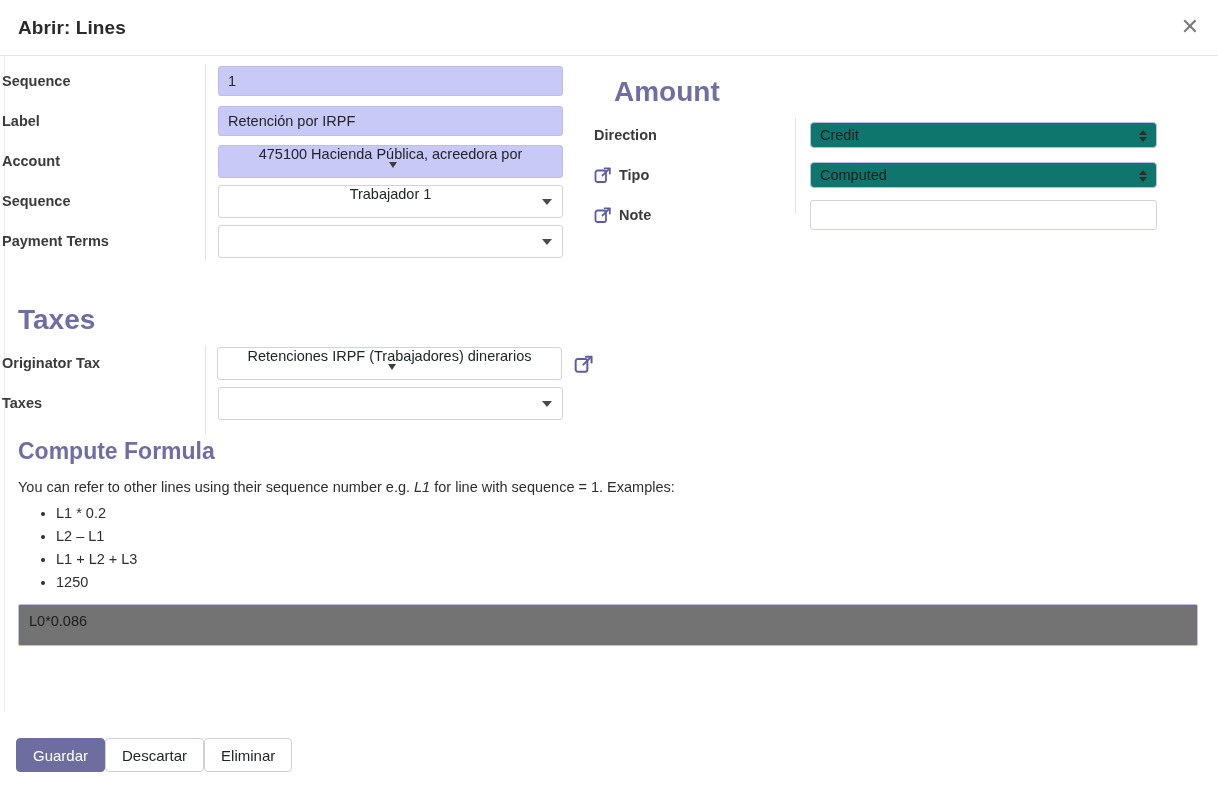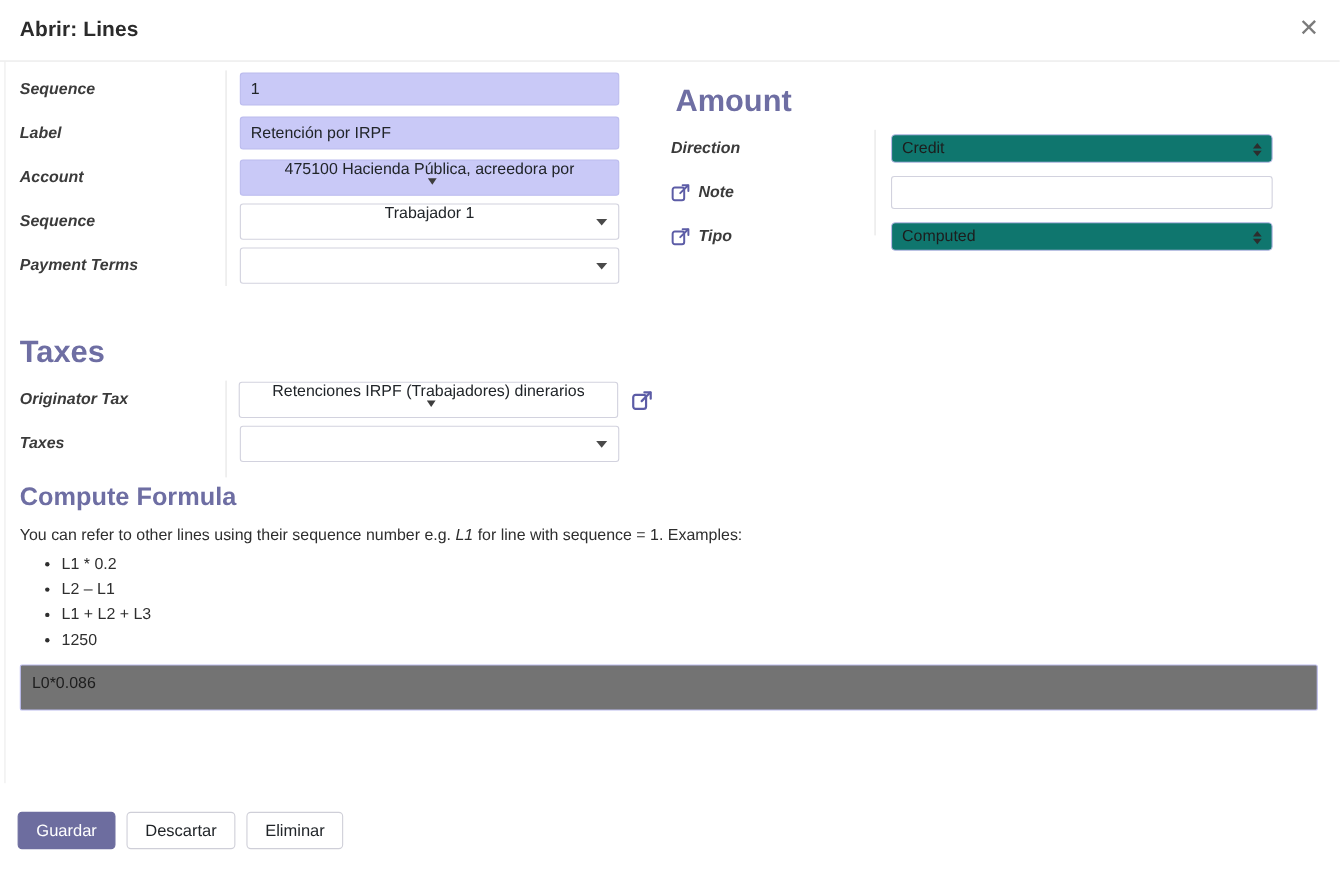--- a/index.html
+++ b/index.html
@@ -83,29 +83,28 @@
   .amount-rule{ left: 203px; height: 96px; }
 
   .frow {
     display: flex;
     align-items: center;
     height: 38px;
     margin-bottom: 2px;
   }
   .flabel {
     width: 205px;
-    padding-left: 18px;
+    padding-left: 2px;
     padding-right: 10px;
     font-size: 14.5px;
     font-weight: bold;
     color: #3b3b3b;
     display: flex;
     align-items: center;
     gap: 7px;
-    font-style: italic;
   }
   .fcontrol { padding-left: 13px; display: flex; align-items: center; gap: 12px; }
 
   
   .inp {
     height: 30px;
     border: 1px solid #d2d2de;
     border-radius: 3px;
     background: #ffffff;
     font-size: 14.5px;
@@ -210,21 +209,20 @@
     font-family: "Liberation Sans", sans-serif;
     resize: none;
     outline: none;
     overflow: hidden;
   }
 
   
   .footer {
     padding: 22px 3px 0 16px;
     display: flex;
-    gap: 10px;
   }
   .btn {
     height: 34px;
     padding: 0 16px;
     border-radius: 4px;
     font-size: 15px;
     font-family: "Liberation Sans", sans-serif;
     cursor: pointer;
     border: 1px solid #cfcfd8;
     background: #fff;
@@ -323,46 +321,46 @@
 
         <div class="frow">
           <div class="flabel">
             <span class="extlink">
               <svg width="18" height="18" viewBox="0 0 18 18">
                 <rect x="1.5" y="4.5" width="10.5" height="11.5" rx="2" fill="none" stroke="#5c5ca6" stroke-width="1.8"></rect>
                 <path d="M8.4 9.6 L15.4 2.6" stroke="#5c5ca6" stroke-width="1.8" stroke-linecap="round"></path>
                 <path d="M10.6 2.4 H15.8 V7.6" fill="none" stroke="#5c5ca6" stroke-width="1.8" stroke-linejoin="round" stroke-linecap="round"></path>
               </svg>
             </span>
-            <span>Note</span>
-          </div>
-          <div class="fcontrol">
-            <div class="inp w347"></div>
+            <span>Tipo</span>
+          </div>
+          <div class="fcontrol">
+            <div class="nsel">
+              <span>Computed</span>
+              <span class="spin">
+                  <i class="up"></i>
+                  <i class="down"></i>
+                </span>
+            </div>
           </div>
         </div>
 
         <div class="frow">
           <div class="flabel">
             <span class="extlink">
               <svg width="18" height="18" viewBox="0 0 18 18">
                 <rect x="1.5" y="4.5" width="10.5" height="11.5" rx="2" fill="none" stroke="#5c5ca6" stroke-width="1.8"></rect>
                 <path d="M8.4 9.6 L15.4 2.6" stroke="#5c5ca6" stroke-width="1.8" stroke-linecap="round"></path>
                 <path d="M10.6 2.4 H15.8 V7.6" fill="none" stroke="#5c5ca6" stroke-width="1.8" stroke-linejoin="round" stroke-linecap="round"></path>
               </svg>
             </span>
-            <span>Tipo</span>
-          </div>
-          <div class="fcontrol">
-            <div class="nsel">
-              <span>Computed</span>
-              <span class="spin">
-                  <i class="up"></i>
-                  <i class="down"></i>
-                </span>
-            </div>
+            <span>Note</span>
+          </div>
+          <div class="fcontrol">
+            <div class="inp w347"></div>
           </div>
         </div>
 
       </div>
     </div>
   </div>
 
   <div class="group-left" style="margin-top:42px;">
     <h2 class="section-title title-left">Taxes</h2>
 

